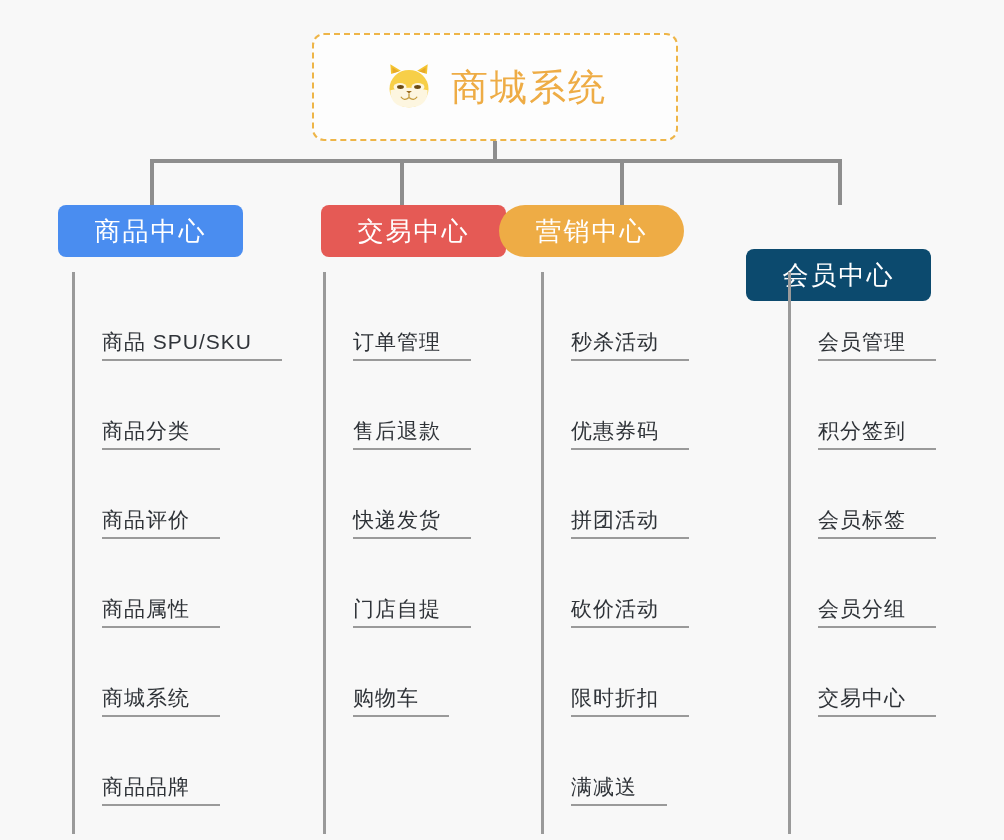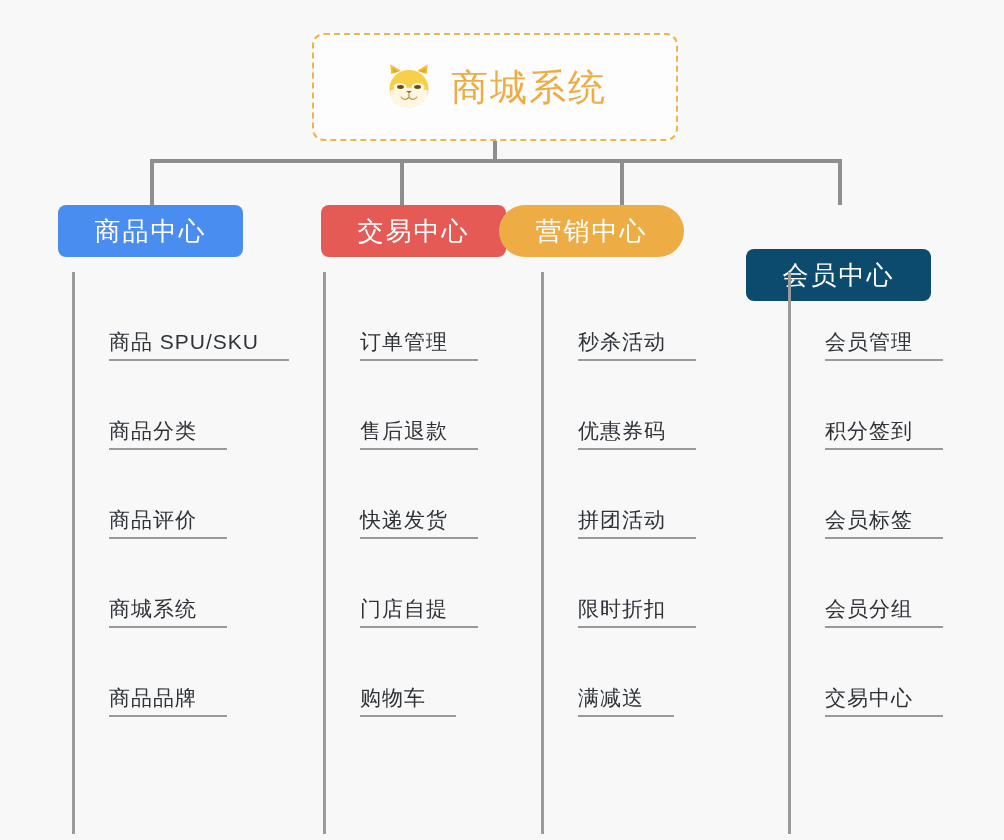--- a/index.html
+++ b/index.html
@@ -61,21 +61,21 @@
   }
   .cat-label {
     color: #ffffff;
     font-size: 26px;
     letter-spacing: 2px;
     white-space: nowrap;
     line-height: 1;
   }
 
   
-  .leaf-col { position: absolute; top: 272px; width: 230px; padding-left: 7px; }
+  .leaf-col { position: absolute; top: 272px; width: 230px; }
   .spine {
     position: absolute;
     left: 0;
     top: 0;
     width: 3px;
     background: #9a9a9a;
   }
   .leaf-item {
     position: relative;
     height: 89px;
@@ -151,20 +151,23 @@
     <div class="leaf-item">
         <span class="leaf-label">商品 SPU/SKU</span>
       </div>
     <div class="leaf-item">
         <span class="leaf-label">商品分类</span>
       </div>
     <div class="leaf-item">
         <span class="leaf-label">商品评价</span>
       </div>
     <div class="leaf-item">
+        <span class="leaf-label">商品属性</span>
+      </div>
+    <div class="leaf-item">
         <span class="leaf-label">商城系统</span>
       </div>
     <div class="leaf-item">
         <span class="leaf-label">商品品牌</span>
       </div>
   </div>
 
   <div class="leaf-col" style="left:323px;">
     <div class="spine" style="height:562px;"></div>
     <div class="leaf-item">
@@ -189,20 +192,23 @@
     <div class="leaf-item">
         <span class="leaf-label">秒杀活动</span>
       </div>
     <div class="leaf-item">
         <span class="leaf-label">优惠券码</span>
       </div>
     <div class="leaf-item">
         <span class="leaf-label">拼团活动</span>
       </div>
     <div class="leaf-item">
+        <span class="leaf-label">砍价活动</span>
+      </div>
+    <div class="leaf-item">
         <span class="leaf-label">限时折扣</span>
       </div>
     <div class="leaf-item">
         <span class="leaf-label">满减送</span>
       </div>
   </div>
 
   <div class="leaf-col" style="left:788px;">
     <div class="spine" style="height:562px;"></div>
     <div class="leaf-item">

